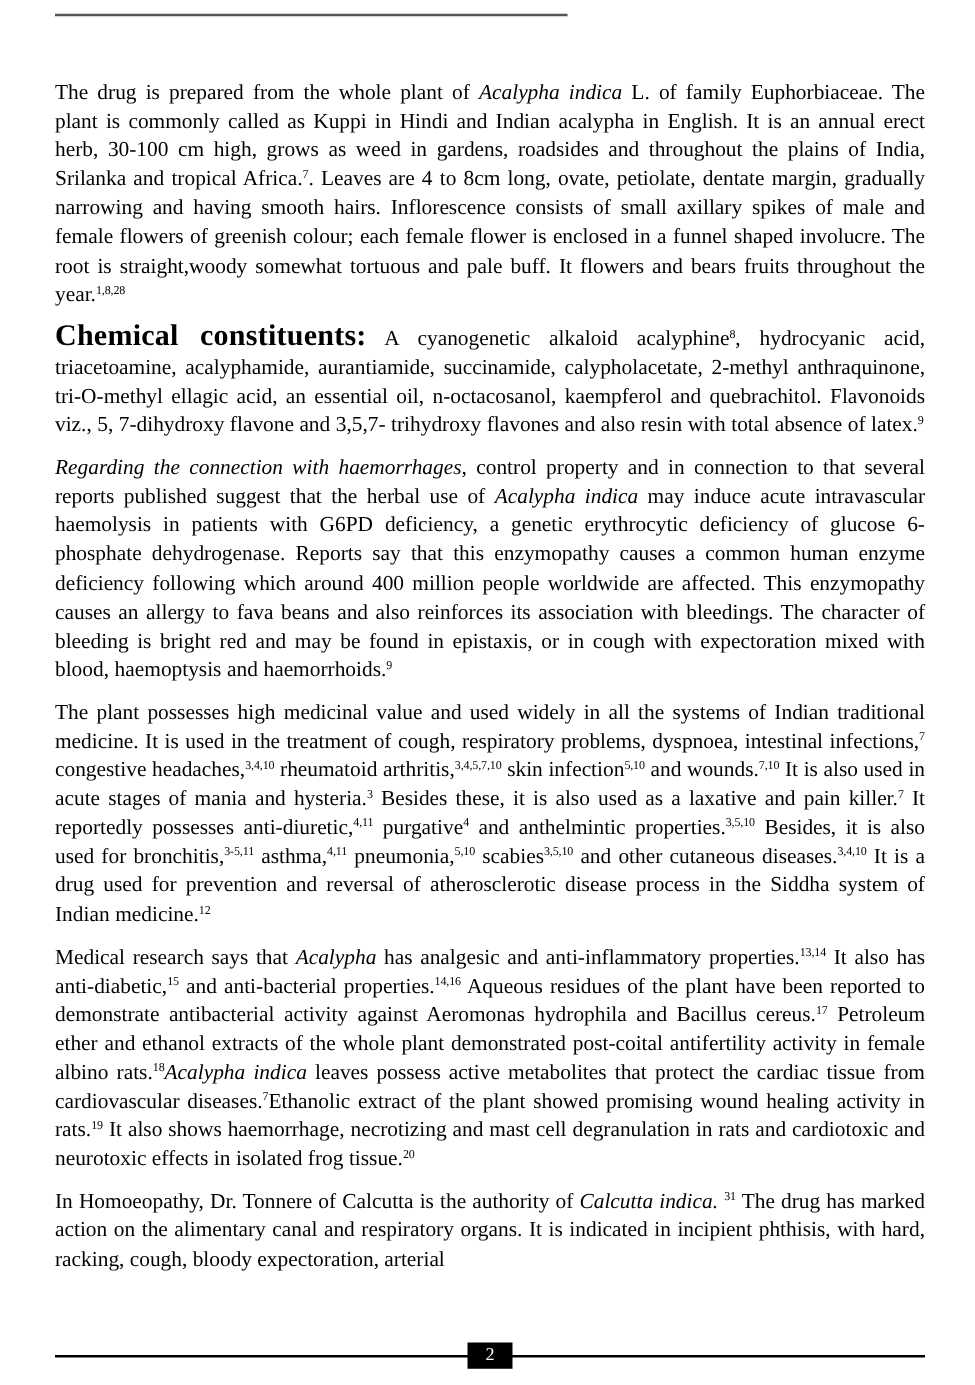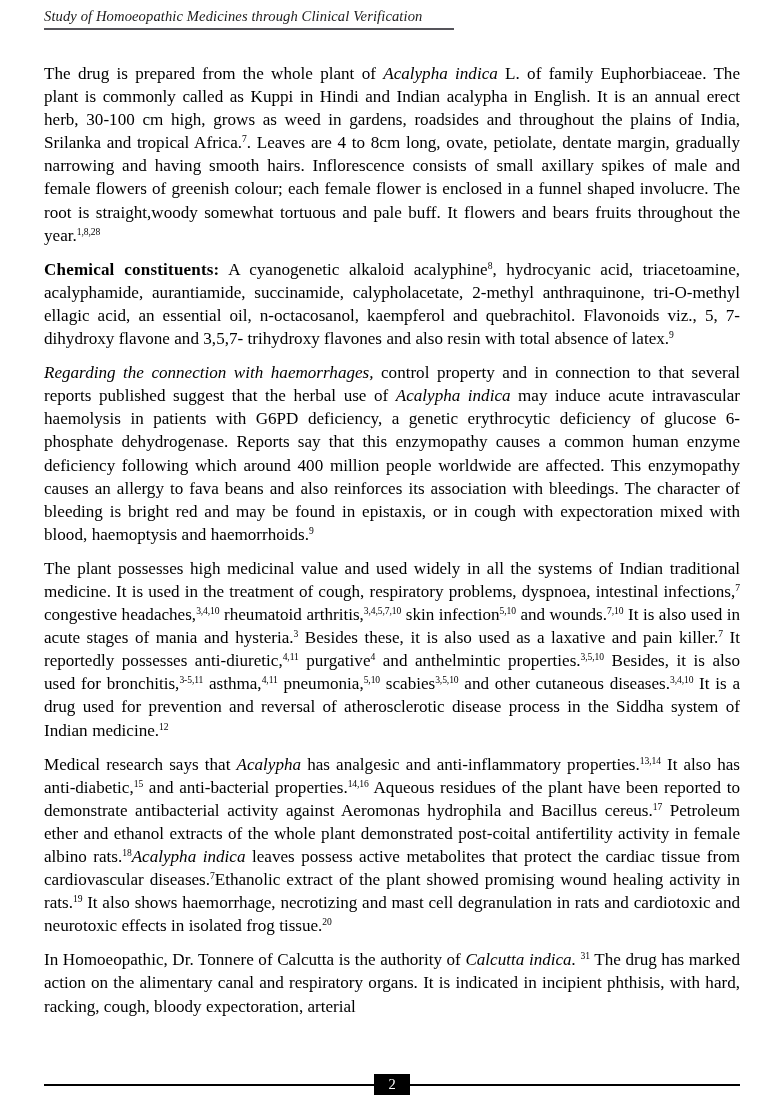--- a/index.html
+++ b/index.html
@@ -77,21 +77,21 @@
   p.para.p-intro { word-spacing: 0.6px; font-family: Liberation Serif, serif; }
   p.para.p-chem  { word-spacing: 0.1px; }
   p.para.p-haem  { word-spacing: 0.2px; }
   p.para.p-med   { word-spacing: 0.2px; }
   p.para.p-res   { word-spacing: 0.1px; }
   p.para.p-homeo { word-spacing: 0.0px; }
 
   .it { font-style: italic; }
   .lead-bold {
     font-weight: bold;
-    font-size: 17px;
+    font-size: 24px;
     letter-spacing: 0.2px;
   }
   sup {
     font-size: 9.6px;
     line-height: 0;
     vertical-align: 0.62em;
     letter-spacing: -0.1px;
   }
 
   
@@ -124,21 +124,20 @@
     line-height: 21px;
     text-align: center;
   }
 </style>
 </head>
 <body>
 
 <div class="page">
 
   <div class="running-head">
-    <div class="running-head-text">Study of Homoeopathic Medicines through Clinical Verification</div>
     <div class="header-rule"></div>
   </div>
 
   <div class="column">
 
 
     <p class="para p-intro">
       <span>The drug is prepared from the whole plant of </span><span class="it">Acalypha indica</span><span> L. of family Euphorbiaceae. The plant is commonly called as Kuppi in Hindi and Indian acalypha in English. It is an annual erect herb, 30-100 cm high, grows as weed in gardens, roadsides and throughout the plains of India, Srilanka and tropical Africa.</span><sup>7</sup><span>. Leaves are 4 to 8cm long, ovate, petiolate, dentate margin, gradually narrowing and having smooth hairs. Inflorescence consists of small axillary spikes of male and female flowers of greenish colour; each female flower is enclosed in a funnel shaped involucre. The root is straight,woody somewhat tortuous and pale buff. It flowers and bears fruits throughout the year.</span><sup>1,8,28</sup>
     </p>
 
@@ -152,21 +151,21 @@
 
     <p class="para p-med">
       <span>The plant possesses high medicinal value and used widely in all the systems of Indian traditional medicine. It is used in the treatment of cough, respiratory problems, dyspnoea, intestinal infections,</span><sup>7</sup><span> congestive headaches,</span><sup>3,4,10</sup><span> rheumatoid arthritis,</span><sup>3,4,5,7,10</sup><span> skin infection</span><sup>5,10</sup><span> and wounds.</span><sup>7,10</sup><span> It is also used in acute stages of mania and hysteria.</span><sup>3</sup><span> Besides these, it is also used as a laxative and pain killer.</span><sup>7</sup><span> It reportedly possesses anti-diuretic,</span><sup>4,11</sup><span> purgative</span><sup>4</sup><span> and anthelmintic properties.</span><sup>3,5,10</sup><span> Besides, it is also used for bronchitis,</span><sup>3-5,11</sup><span> asthma,</span><sup>4,11</sup><span> pneumonia,</span><sup>5,10</sup><span> scabies</span><sup>3,5,10</sup><span> and other cutaneous diseases.</span><sup>3,4,10</sup><span> It is a drug used for prevention and reversal of atherosclerotic disease process in the Siddha system of Indian medicine.</span><sup>12</sup>
     </p>
 
     <p class="para p-res">
       <span>Medical research says that </span><span class="it">Acalypha</span><span> has analgesic and anti-inflammatory properties.</span><sup>13,14</sup><span> It also has anti-diabetic,</span><sup>15</sup><span> and anti-bacterial properties.</span><sup>14,16</sup><span> Aqueous residues of the plant have been reported to demonstrate antibacterial activity against Aeromonas hydrophila and Bacillus cereus.</span><sup>17</sup><span> Petroleum ether and ethanol extracts of the whole plant demonstrated post-coital antifertility activity in female albino rats.</span><sup>18</sup><span class="it">Acalypha indica</span><span> leaves possess active metabolites that protect the cardiac tissue from cardiovascular diseases.</span><sup>7</sup><span>Ethanolic extract of the plant showed promising wound healing activity in rats.</span><sup>19</sup><span> It also shows haemorrhage, necrotizing and mast cell degranulation in rats and cardiotoxic and neurotoxic effects in isolated frog tissue.</span><sup>20</sup>
     </p>
 
     <p class="para p-homeo">
-      <span>In Homoeopathic, Dr. Tonnere of Calcutta is the authority of </span><span class="it">Calcutta indica.</span> <sup>31</sup><span> The drug has marked action on the alimentary canal and respiratory organs. It is indicated in incipient phthisis, with hard, racking, cough, bloody expectoration, arterial</span>
+      <span>In Homoeopathy, Dr. Tonnere of Calcutta is the authority of </span><span class="it">Calcutta indica.</span> <sup>31</sup><span> The drug has marked action on the alimentary canal and respiratory organs. It is indicated in incipient phthisis, with hard, racking, cough, bloody expectoration, arterial</span>
     </p>
 
   </div>
 
   <div class="footer">
     <div class="footer-rule"></div>
     <div class="page-number-box">2</div>
   </div>
 
 </div>

